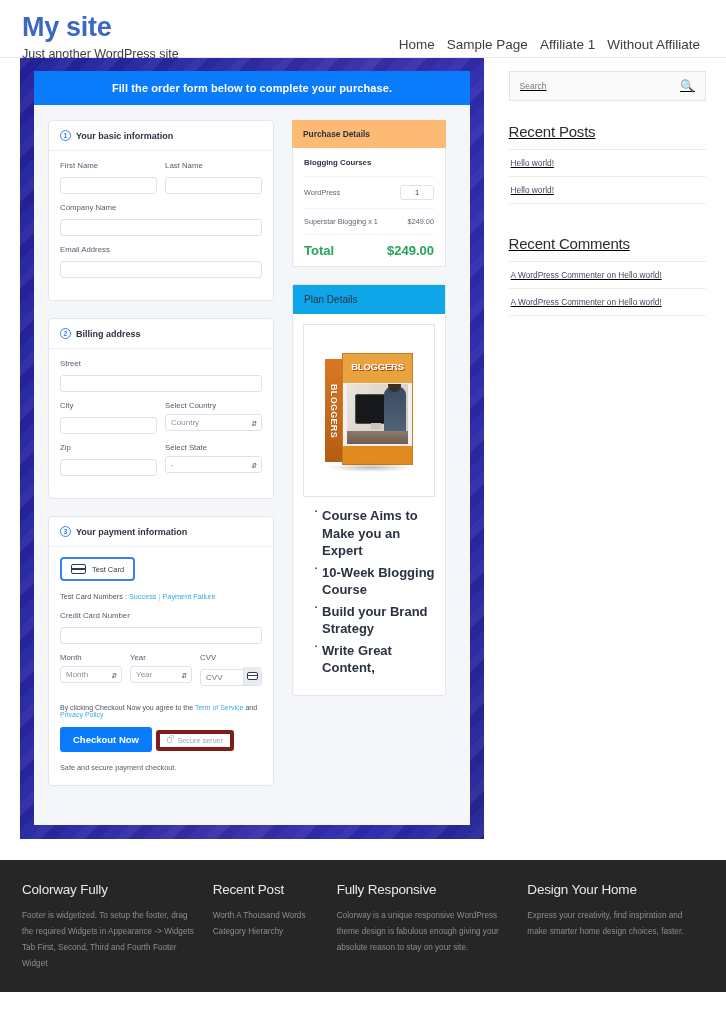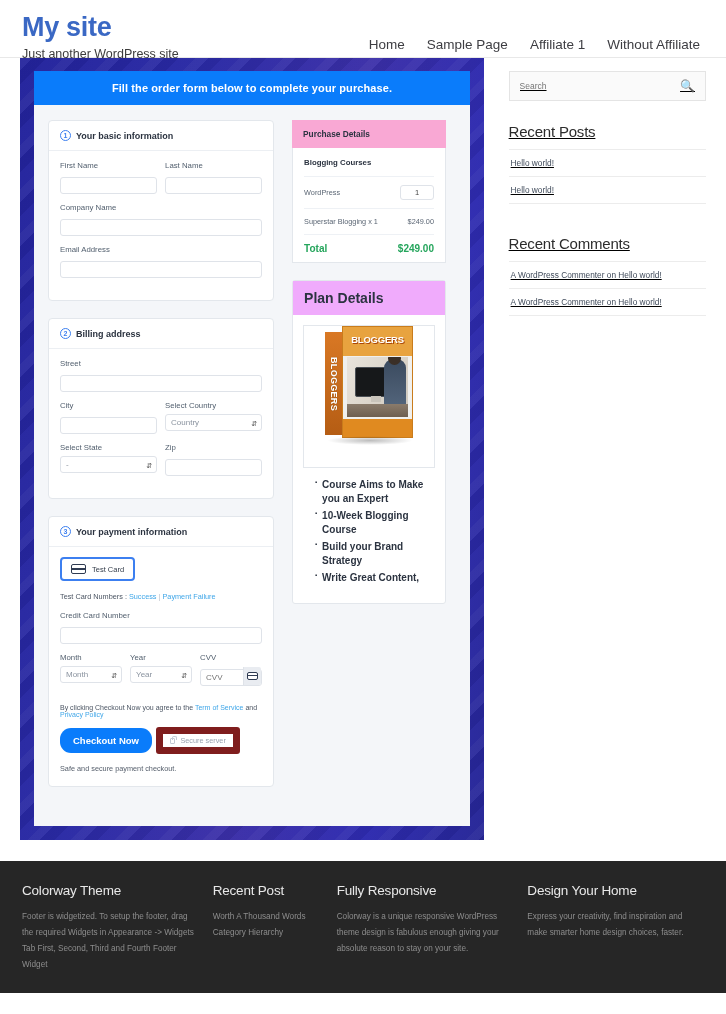--- a/index.html
+++ b/index.html
@@ -18,21 +18,21 @@
     border-bottom: 1px solid #e8e8e8;
     position: relative;
   }
   .brand-block { width: 300px; }
   .site-title {
     font-size: 27px; font-weight: bold; color: #3a68c4;
     letter-spacing: -0.3px; line-height: 1.15;
   }
   .site-tagline { font-size: 12.5px; color: #3c3c3c; margin-top: 4px; }
   .main-nav {
-    display: flex; align-items: center; gap: 22px;
+    display: flex; align-items: center; gap: 12px;
     margin-left: auto; margin-top: 25px; padding-right: 4px;
   }
   .nav-item {
     font-size: 13.5px; color: #3d3d42; text-decoration: none;
     white-space: nowrap; cursor: pointer;
   }
 
   
   .page-wrap { display: flex; padding: 0 20px; gap: 24px; }
   .content-col { width: 466px; }
@@ -122,66 +122,66 @@
   .cvv-icon {
     position: absolute; right: 1px; top: 1px; bottom: 1px; width: 18px;
     background: #e9ecf1; border-left: 1px solid #dfe3e9;
     border-radius: 0 2px 2px 0;
     display: flex; align-items: center; justify-content: center;
   }
   .cvv-icon .card-glyph { width: 11px; height: 8px; }
   .agree-text { font-size: 7px; color: #4b5563; margin: 9px 0 9px 0; }
   .agree-text a { color: #3fa6e8; text-decoration: none; }
   .checkout-btn {
-    background: #0a7cfb; color: #fff; border: none; border-radius: 11px;
+    background: #0a7cfb; color: #fff; border: none; border-radius: 3px;
     font-size: 9.5px; font-weight: bold; padding: 7px 13px; cursor: pointer;
     font-family: "Liberation Sans", sans-serif; margin-bottom: 11px;
   }
   .secure-badge {
     display: inline-flex; align-items: center; gap: 5px;
-    border: 7px solid #7f1d1d; border-radius: 3px; padding: 2px 7px;
+    border: 4px solid #7f1d1d; border-radius: 3px; padding: 2px 7px;
     font-size: 7.3px; color: #9aa3b0; margin-bottom: 10px;
   }
   .lock-glyph {
     width: 5px; height: 6px; border: 1px solid #c3cad4; border-radius: 1px;
     position: relative; flex: 0 0 auto;
   }
   .lock-glyph::before {
     content: ""; position: absolute; left: 0.5px; top: -3px;
     width: 3px; height: 3px; border: 1px solid #c3cad4; border-bottom: none;
     border-radius: 2px 2px 0 0;
   }
   .safe-note { font-size: 7.3px; color: #555e6b; }
 
   
   .sum-head {
-    background: #f9a8d4; padding: 9px 11px;
+    background: #fdba74; padding: 9px 11px;
     font-size: 8.3px; font-weight: bold; color: #2b3340;
   }
   .sum-body { background: #fff; border: 1px solid #e3e7ec; border-top: none; padding: 0 11px; }
   .sum-title { font-size: 7.8px; font-weight: bold; color: #2b3340; padding: 10px 0 9px 0; }
   .sum-row {
     display: flex; justify-content: space-between; align-items: center;
     border-top: 1px solid #eef1f5; padding: 8px 0; font-size: 7.3px; color: #5b6674;
   }
   .qty-box {
     width: 34px; height: 15px; border: 1px solid #dfe3e9; border-radius: 3px;
     font-size: 7.5px; color: #444; text-align: center;
     font-family: "Liberation Sans", sans-serif;
   }
-  .sum-total { color: #25a55c; font-weight: bold; font-size: 10px; }
+  .sum-total { color: #25a55c; font-weight: bold; font-size: 13px; }
 
   
   .plan-card { background: #fff; border: 1px solid #e3e7ec; border-radius: 3px; margin-top: 17px; }
-  .plan-head { background: #f0abfc; padding: 9px 11px; font-size: 14px; font-weight: bold; color: #2b3340; }
+  .plan-head { background: #0ea5e9; padding: 9px 11px; font-size: 10px; font-weight: normal; color: #2b3340; }
   .plan-body { padding: 10px 10px 14px 10px; }
   .plan-img {
-    width: 100%; height: 143px; border: 1px solid #e3e7ec;
+    width: 100%; height: 173px; border: 1px solid #e3e7ec;
     background: #ffffff; position: relative; overflow: hidden;
-    display: flex; justify-content: center;
+    display: flex; align-items: center; justify-content: center;
   }
   .box3d { position: relative; width: 88px; height: 115px; }
   .box-side {
     position: absolute; left: 0; top: 6px; width: 17px; height: 103px;
     background: linear-gradient(#d97824, #b55d14);
     display: flex; align-items: center; justify-content: center;
   }
   .box-side span {
     font-size: 9px; font-weight: bold; color: #fff;
     transform: rotate(90deg); white-space: nowrap; letter-spacing: 0.3px;
@@ -222,21 +222,21 @@
   .desk {
     position: absolute; left: 0; right: 0; bottom: 0; height: 13px;
     background: linear-gradient(#8a7b6b, #6e5f50);
   }
   .box-shadow-el {
     position: absolute; left: 2px; bottom: -4px; width: 86px; height: 9px;
     background: radial-gradient(ellipse at center, rgba(0,0,0,0.26), rgba(0,0,0,0) 70%);
   }
   .plan-list { margin: 10px 0 0 12px; }
   .plan-list li {
-    font-size: 10px; font-weight: bold; color: #2b3340;
+    font-size: 13px; font-weight: bold; color: #2b3340;
     margin-bottom: 4px; line-height: 1.35; list-style: none; position: relative;
     padding-left: 7px;
   }
   .plan-list li::before {
     content: "\25AA"; position: absolute; left: 0; top: 0; font-size: 6px; color: #2b3340;
   }
 
   
   .search-box {
     display: flex; align-items: center; justify-content: space-between;
@@ -348,29 +348,29 @@
                   <div class="field-group sel-wrap">
                     <label class="field-label">Select Country</label>
                     <div class="sel-wrap">
                       <div class="field-select">Country</div>
                       <span class="sel-caret">⇵</span>
                     </div>
                   </div>
                 </div>
                 <div class="field-row">
                   <div class="field-group">
+                    <label class="field-label">Zip</label>
+                    <input class="field-input" value="" style="">
+                  </div>
+                  <div class="field-group">
                     <label class="field-label">Select State</label>
                     <div class="sel-wrap">
                       <div class="field-select">-</div>
                       <span class="sel-caret">⇵</span>
                     </div>
-                  </div>
-                  <div class="field-group">
-                    <label class="field-label">Zip</label>
-                    <input class="field-input" value="" style="">
                   </div>
                 </div>
               </div>
             </section>
 
             <section class="panel">
               <div class="panel-head">
                 <span class="step-num">3</span>
                 <span>Your payment information</span>
               </div>
@@ -502,21 +502,21 @@
     <h2 class="widget-title">Recent Comments</h2>
     <ul class="widget-list">
       <li>A WordPress Commenter on Hello world!</li>
       <li>A WordPress Commenter on Hello world!</li>
     </ul>
   </aside>
 </div>
 
 <footer class="footer">
   <div class="fcol">
-    <div class="fcol-title">Colorway Theme</div>
+    <div class="fcol-title">Colorway Fully</div>
     <div class="fcol-text">Footer is widgetized. To setup the footer, drag the required Widgets in Appearance -&gt; Widgets Tab First, Second, Third and Fourth Footer Widget</div>
   </div>
   <div class="fcol">
     <div class="fcol-title">Recent Post</div>
     <ul class="fcol-list">
       <li>Worth A Thousand Words</li>
       <li>Category Hierarchy</li>
 
     </ul>
   </div>

